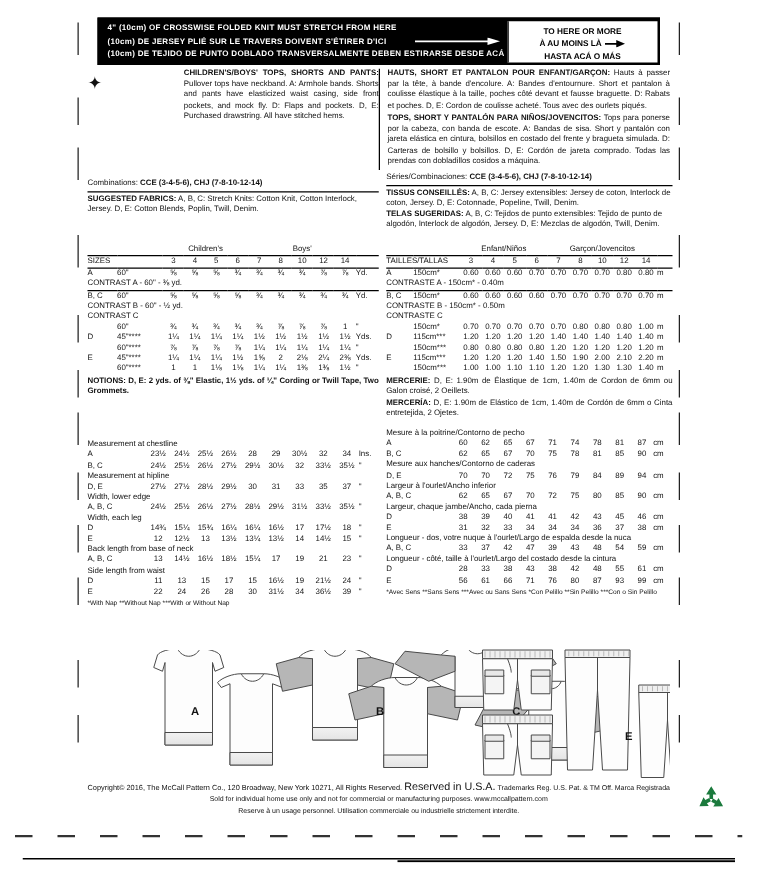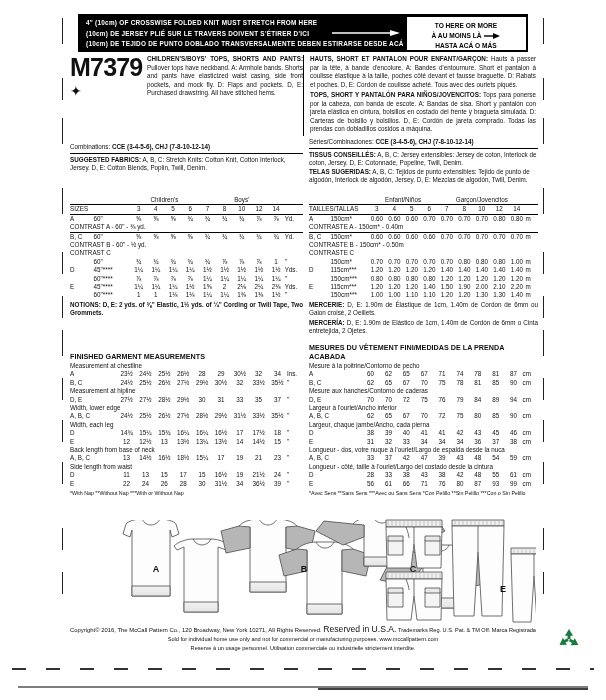--- a/index.html
+++ b/index.html
@@ -238,21 +238,20 @@
       <div><span class="line">À AU MOINS LÀ</span><svg class="arrow-inline" width="16" height="6" viewBox="0 0 16 6">
             <line x1="0" y1="3" x2="10" y2="3" stroke="#000" stroke-width="1.4"></line>
             <polygon points="9,0 16,3 9,6" fill="#000"></polygon>
           </svg></div>
       <div><span class="line">HASTA ACÁ O MÁS</span></div>
     </div>
   </div>
 
   <div id="desc-band">
     <div id="desc-left">
-      <div id="pattern-id">M7379</div>
       <div id="difficulty-icon">✦</div>
       <div id="desc-left-body">
         <p class="para"><b class="cap-head">CHILDREN'S/BOYS' TOPS, SHORTS AND PANTS:</b> <span>Pullover tops have neckband. A: Armhole bands. Shorts and pants have elasticized waist casing, side front pockets, and mock fly. D: Flaps and pockets. D, E: Purchased drawstring. All have stitched hems.</span></p>
       </div>
     </div>
     <div id="desc-right">
       <p class="para"><b class="cap-head">HAUTS, SHORT ET PANTALON POUR ENFANT/GARÇON:</b> <span>Hauts à passer par la tête, à bande d'encolure. A: Bandes d'entournure. Short et pantalon à coulisse élastique à la taille, poches côté devant et fausse braguette. D: Rabats et poches. D, E: Cordon de coulisse acheté. Tous avec des ourlets piqués.</span></p>
       <p class="para"><b class="cap-head">TOPS, SHORT Y PANTALÓN PARA NIÑOS/JOVENCITOS:</b> <span>Tops para ponerse por la cabeza, con banda de escote. A: Bandas de sisa. Short y pantalón con jareta elástica en cintura, bolsillos en costado del frente y bragueta simulada. D: Carteras de bolsillo y bolsillos. D, E: Cordón de jareta comprado. Todas las prendas con dobladillos cosidos a máquina.</span></p>
     </div>
   </div>
@@ -567,21 +566,20 @@
             <td class="num">1.40</td>
             <td class="unit">m</td>
           </tr>
         </tbody>
     </table>
     <p class="notions"><b>MERCERIE:</b> <span>D, E: 1.90m de Élastique de 1cm, 1.40m de Cordon de 6mm ou Galon croisé, 2 Oeillets.</span></p>
     <p class="notions"><b>MERCERÍA:</b> <span>D, E: 1.90m de Elástico de 1cm, 1.40m de Cordón de 6mm o Cinta entretejida, 2 Ojetes.</span></p>
   </div>
 
   <div id="fgm-left">
-    <div class="fgm-title">FINISHED GARMENT MEASUREMENTS</div>
     <table class="chart">
       <colgroup>
         <col style="width:56px">
         <col style="width:21px">
           <col style="width:21px">
           <col style="width:21px">
           <col style="width:21px">
         <col style="width:21px">
           <col style="width:21px">
           <col style="width:21px">
@@ -724,21 +722,20 @@
             <td class="num">36½</td>
             <td class="num">39</td>
             <td class="unit">"</td>
           </tr>
         </tbody>
     </table>
     <div class="footnote">*With Nap **Without Nap ***With or Without Nap</div>
   </div>
 
   <div id="fgm-right">
-    <div class="fgm-title">MESURES DU VÊTEMENT FINI/MEDIDAS DE LA PRENDA ACABADA</div>
     <table class="chart">
       <colgroup>
         <col style="width:56px">
         <col style="width:19px">
           <col style="width:19px">
           <col style="width:19px">
           <col style="width:19px">
         <col style="width:19px">
           <col style="width:19px">
           <col style="width:19px">

